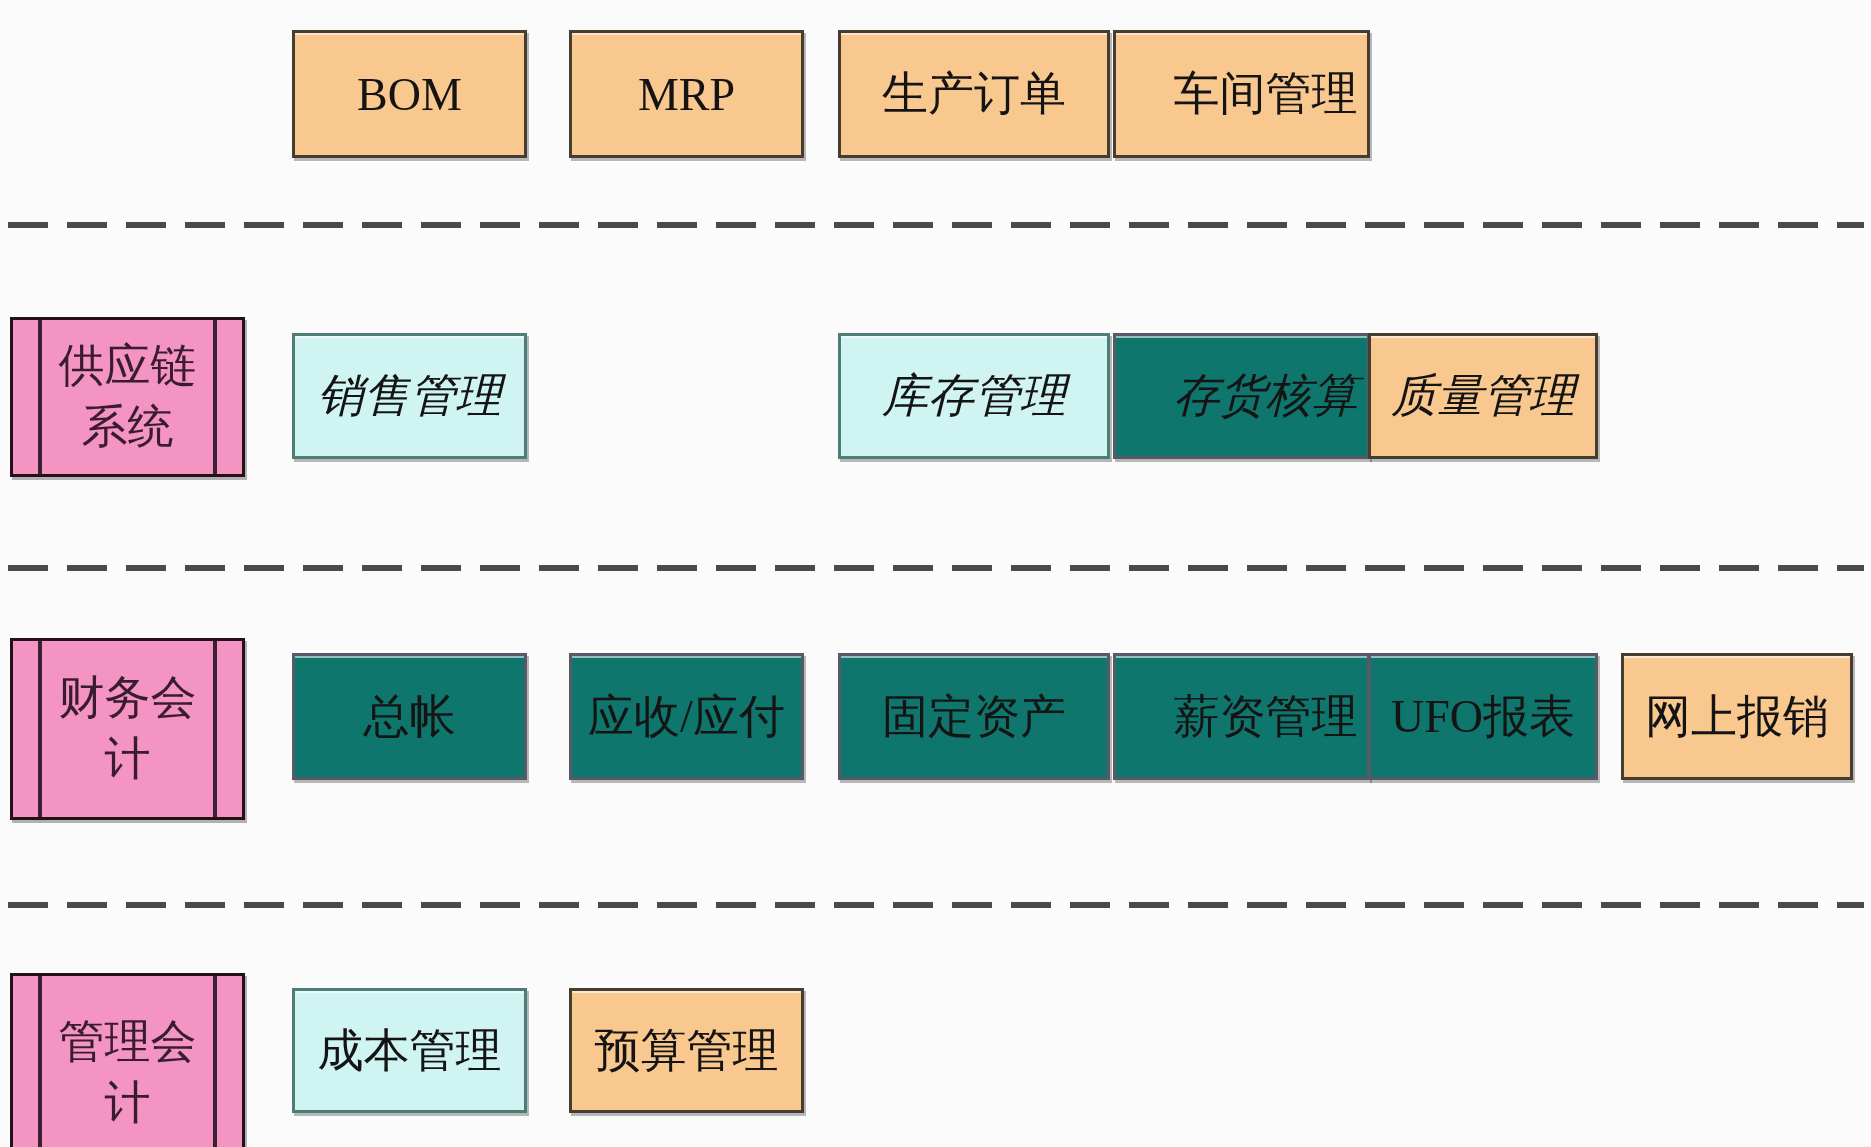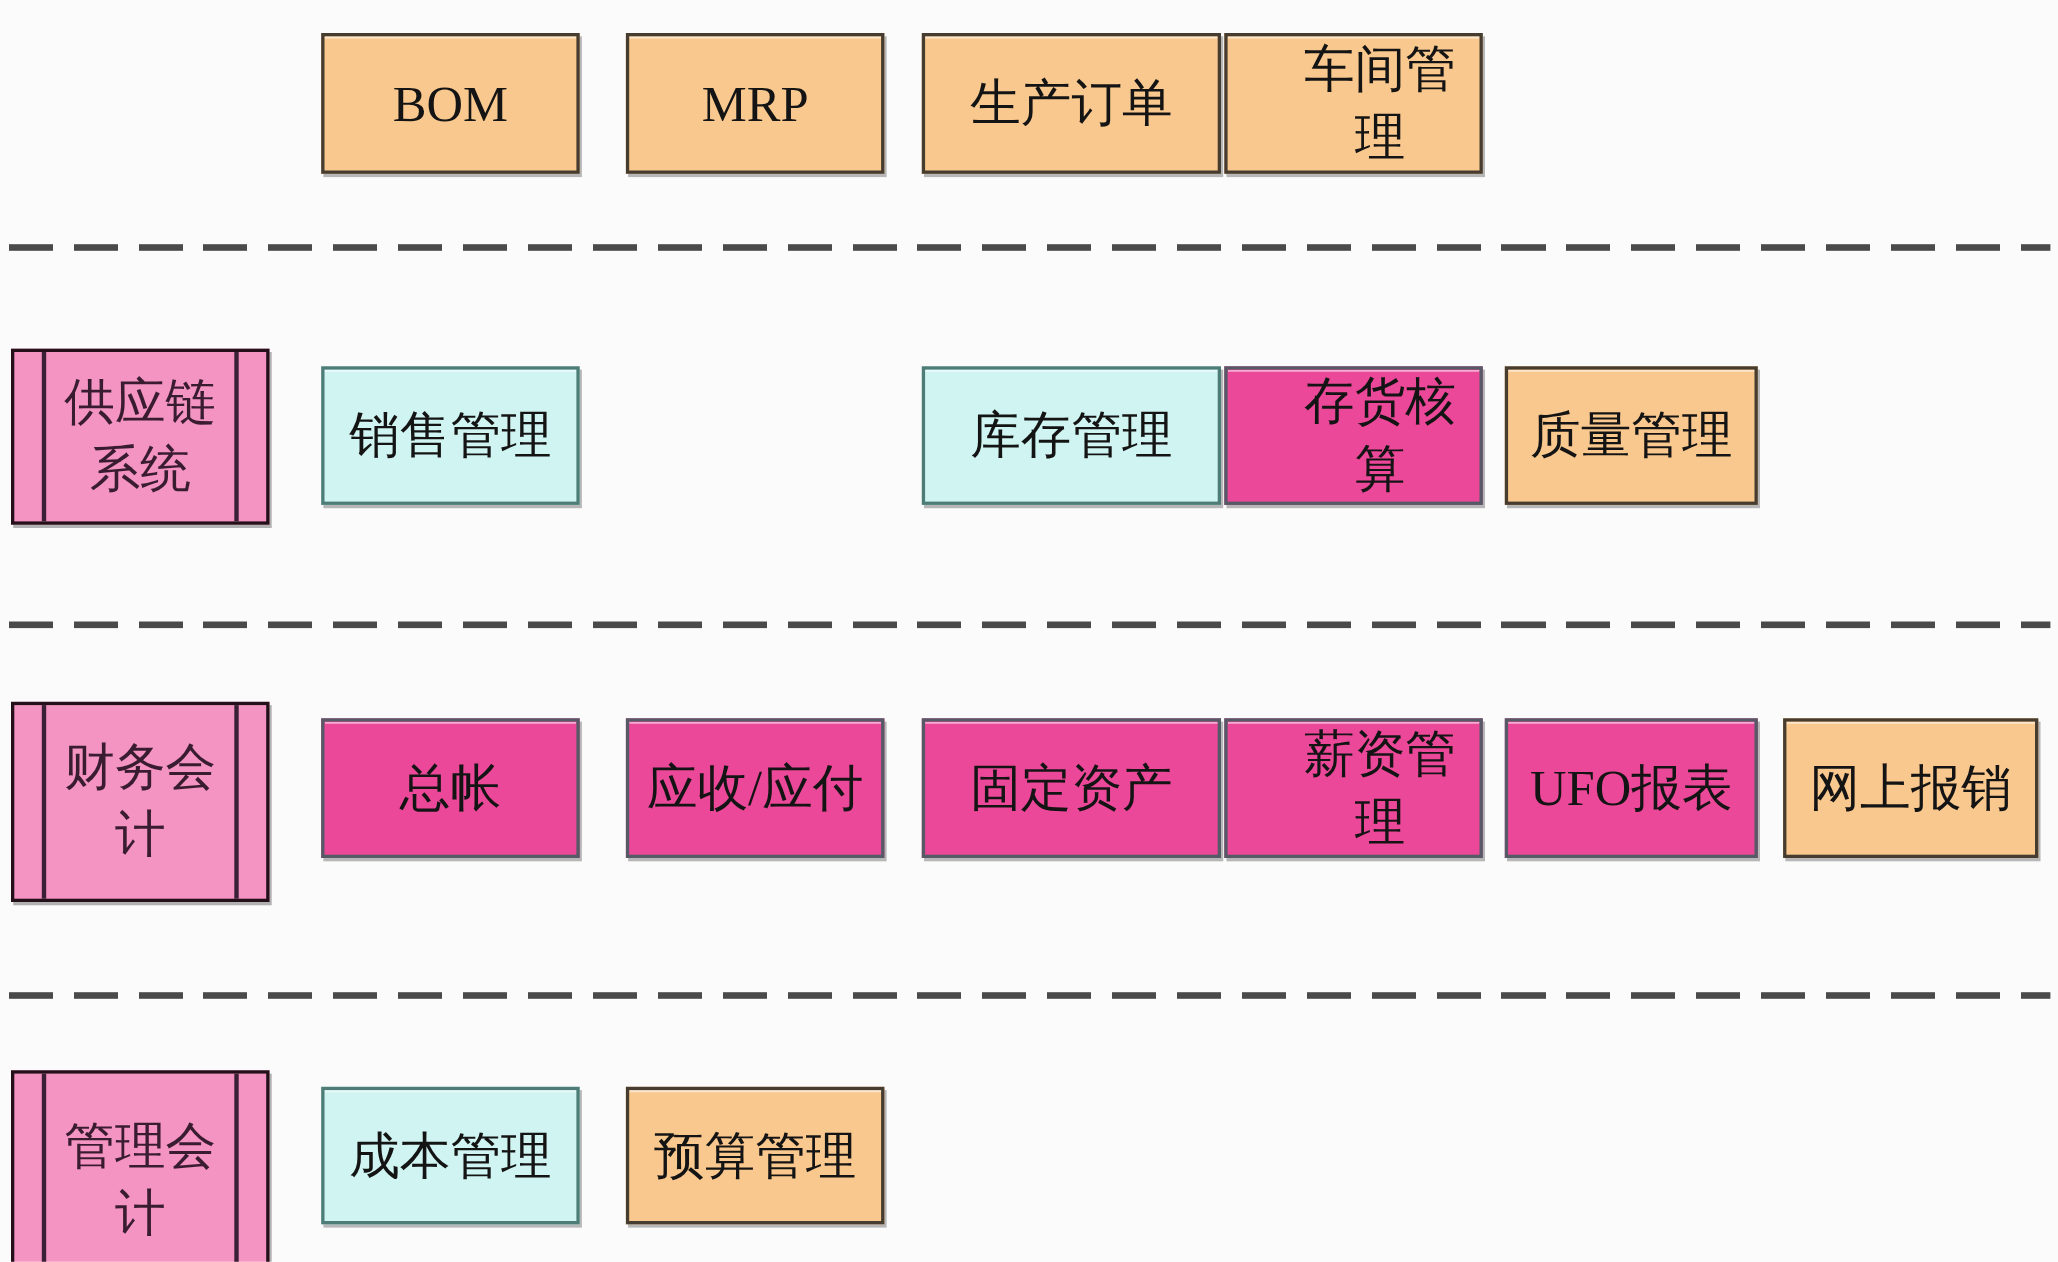--- a/index.html
+++ b/index.html
@@ -34,31 +34,31 @@
   
   .module{
     position:absolute;
     box-sizing:border-box;
     display:flex;justify-content:center;align-items:center;
     font-size:46px;color:#141414;text-align:center;
     box-shadow:2px 3px 0 rgba(40,40,40,.32), inset 0 2px 0 rgba(255,255,255,.55);
   }
   .orange{background:#F9C88E;border:3px solid #463C30;}
   .cyan{background:#CFF4F1;border:3px solid #4E7D78;}
-  .gray{background:#ec4899;border:3px solid #565A66;}
+  .gray{background:#0f766e;border:3px solid #565A66;}
 
   .r1{top:30px;height:128px;}
-  .r2{top:333px;height:126px;}
+  .r2{top:333px;height:126px;font-style:italic;}
   .r3{top:653px;height:127px;}
   .r4{top:988px;height:125px;}
 
   .c0{left:292px;width:235px;}
   .c1{left:569px;width:235px;}
   .c2{left:838px;width:272px;}
-  .c3{left:1113px;width:235px;padding-left:48px;}
+  .c3{left:1113px;width:257px;padding-left:48px;}
   .c4{left:1368px;width:230px;}
   .c5{left:1621px;width:232px;}
 
   
   .dashline{
     position:absolute;left:8px;width:1856px;height:6px;
     background:repeating-linear-gradient(to right,#4a4a4a 0px,#4a4a4a 40px,transparent 40px,transparent 59px);
   }
   .d1{top:222px;}
   .d2{top:565px;}

